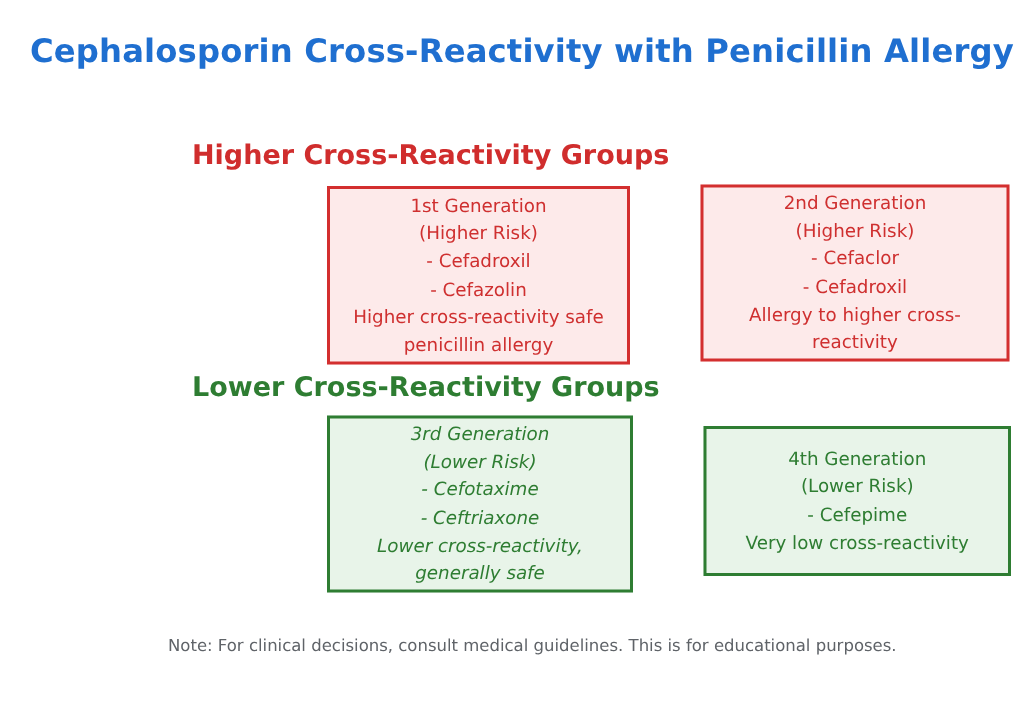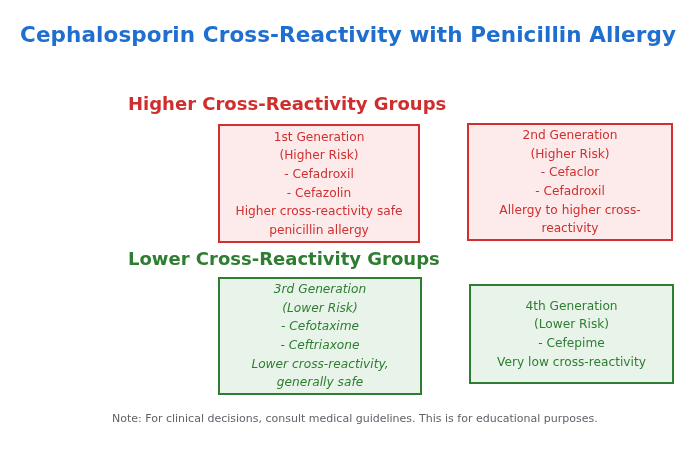--- a/index.html
+++ b/index.html
@@ -92,21 +92,21 @@
   
   #box-gen1 { left: 218px; top: 124px; width: 202px; height: 119px; }
   #box-gen2 { left: 467px; top: 123px; width: 206px; height: 118px; }
   #box-gen3 { left: 218px; top: 277px; width: 204px; height: 118px; font-style: italic; }
   #box-gen4 { left: 469px; top: 284px; width: 205px; height: 100px; }
 
   
   .footer-note {
     position: absolute;
     left: 112px;
-    top: 411px;
+    top: 423px;
     width: 520px;
     font-family: "DejaVu Sans", sans-serif;
     font-size: 11px;
     line-height: 15px;
     color: #5f6368;
     white-space: nowrap;
   }
 </style>
 </head>
 <body>

